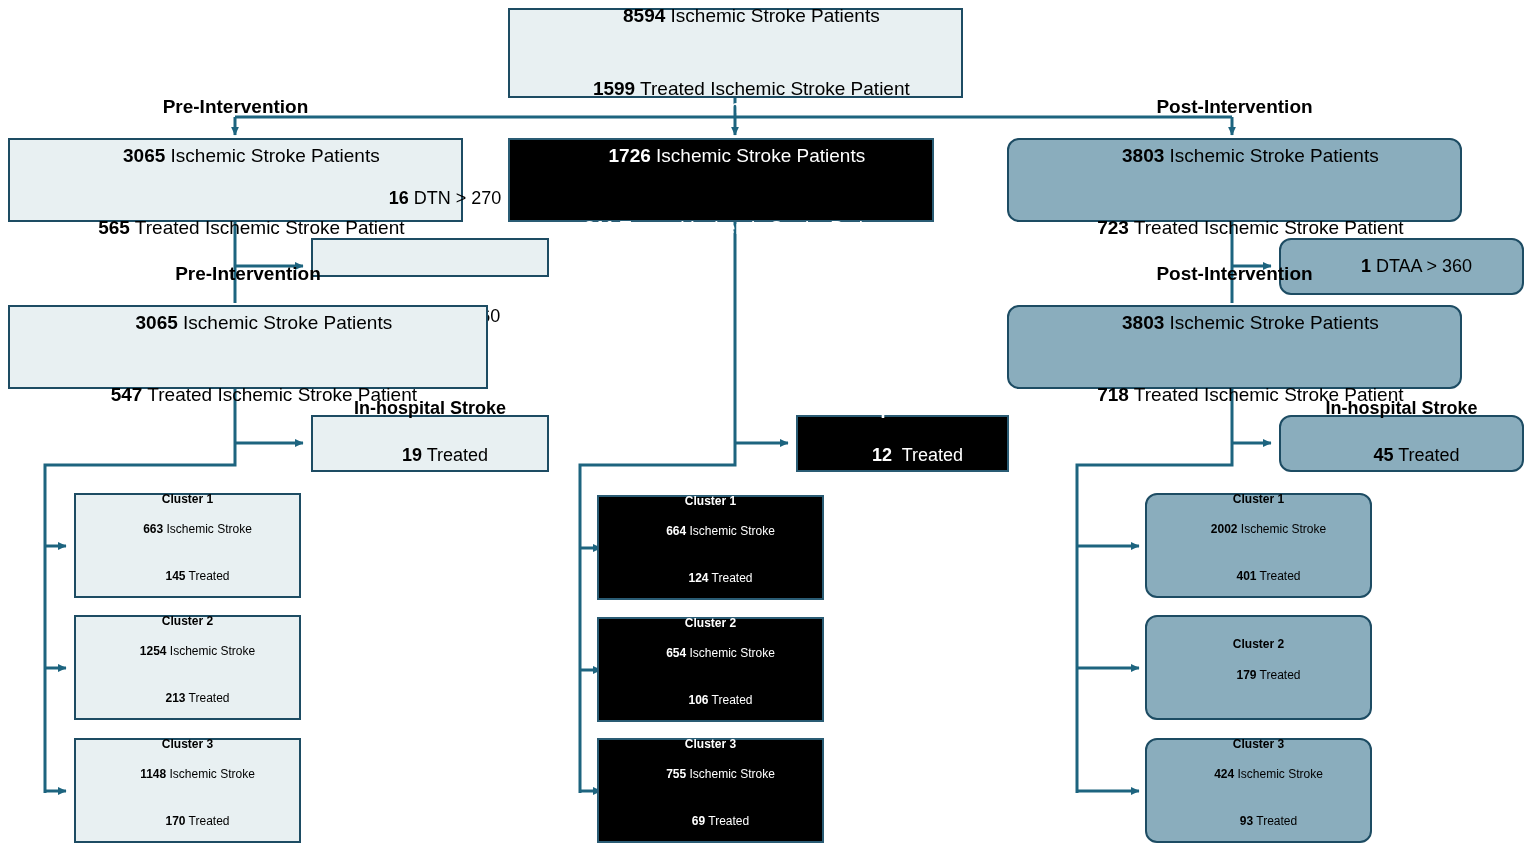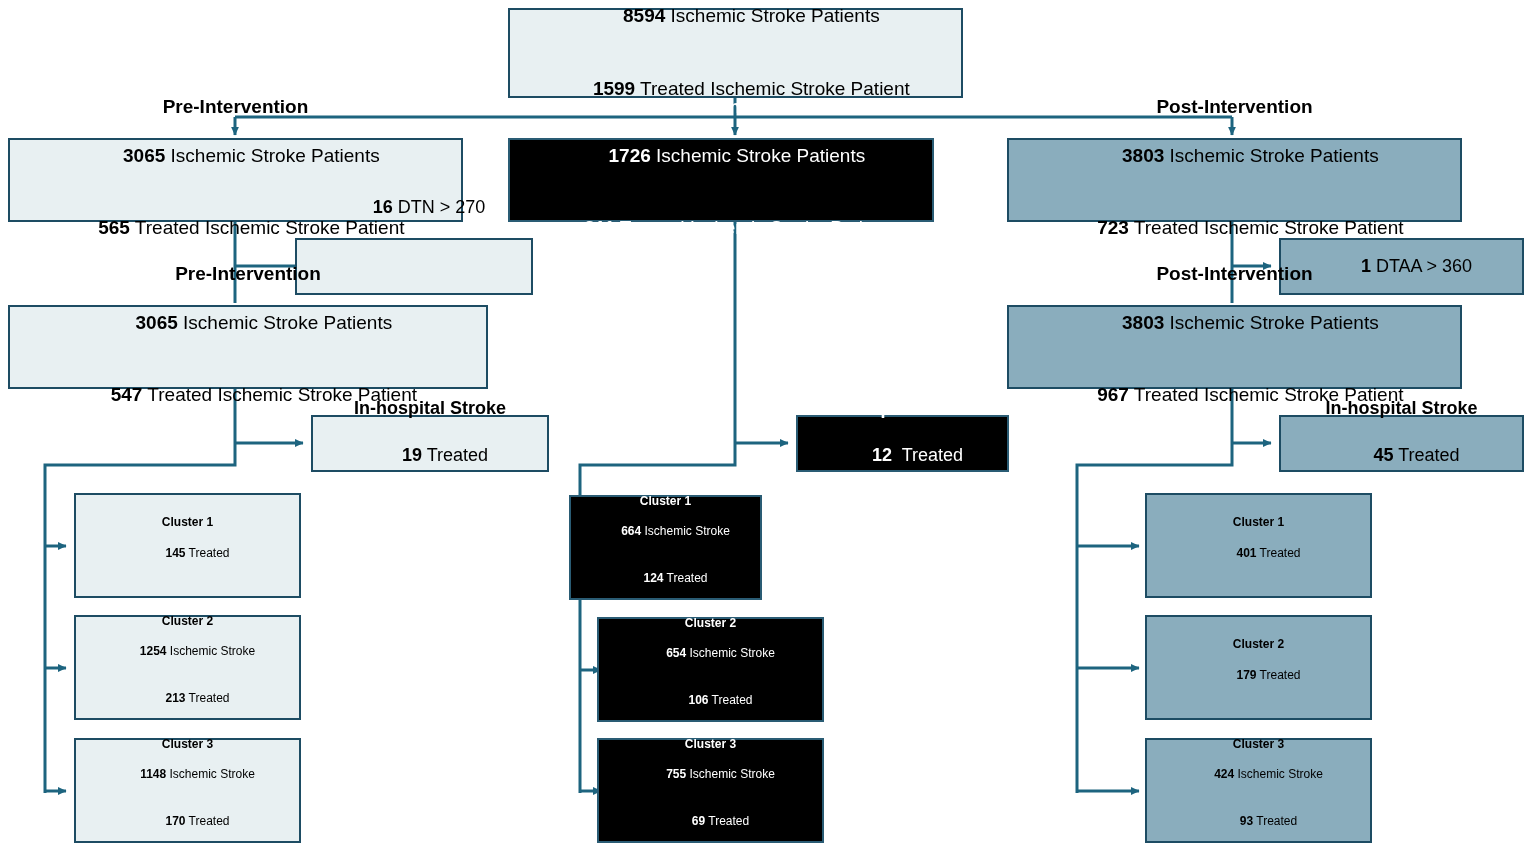--- a/index.html
+++ b/index.html
@@ -48,20 +48,21 @@
     color: #000000;
   }
   .v-dark {
     background: #000000;
     color: #ffffff;
     border-color: #2a5c74;
   }
   .v-steel {
     background: #8aadbd;
     color: #000000;
+    border-radius: 12px;
   }
   .title {
     font-weight: 700;
   }
   .fs-main { font-size: 19px; }
   .fs-small { font-size: 18px; }
   .fs-cluster { font-size: 12px; }
 </style>
 </head>
 <body>
@@ -127,21 +128,21 @@
   <div class="node v-light fs-main" style="left:8px; top:138px; width:455px; height:84px;">
     <div class="line title">Pre-Intervention</div>
     <div class="line">
       <b>3065</b><span> Ischemic Stroke Patients</span>
     </div>
     <div class="line">
       <b>565</b><span> Treated Ischemic Stroke Patient</span>
     </div>
   </div>
 
-  <div class="node v-light fs-small" style="left:295px; top:238px; width:238px; height:57px;gap:48px;">
+  <div class="node v-light fs-small" style="left:311px; top:238px; width:238px; height:39px;gap:48px;">
     <div class="line">
       <b>16</b><span> DTN &gt; 270</span>
     </div>
     <div class="line">
       <b>2</b><span> DIDO &gt; 960</span>
     </div>
   </div>
 
   <div class="node v-light fs-main" style="left:8px; top:305px; width:480px; height:84px;">
     <div class="line title">Pre-Intervention</div>
@@ -156,20 +157,23 @@
   <div class="node v-light fs-small" style="left:311px; top:415px; width:238px; height:57px;">
     <div class="line title">In-hospital Stroke</div>
     <div class="line">
       <b>19</b><span> Treated</span>
     </div>
   </div>
 
   <div class="node v-light fs-cluster" style="left:74px; top:493px; width:227px; height:105px;">
     <div class="line title">Cluster 1</div>
     <div class="line">
+      <b>663</b><span> Ischemic Stroke</span>
+    </div>
+    <div class="line">
       <b>145</b><span> Treated</span>
     </div>
   </div>
 
   <div class="node v-light fs-cluster" style="left:74px; top:615px; width:227px; height:105px;">
     <div class="line title">Cluster 2</div>
     <div class="line">
       <b>1254</b><span> Ischemic Stroke</span>
     </div>
     <div class="line">
@@ -197,21 +201,21 @@
     </div>
   </div>
 
   <div class="node v-dark fs-small" style="left:796px; top:415px; width:213px; height:57px;">
     <div class="line title">In-hospital Stroke</div>
     <div class="line">
       <b>12</b><span>  Treated</span>
     </div>
   </div>
 
-  <div class="node v-dark fs-cluster" style="left:569px; top:495px; width:193px; height:105px;">
+  <div class="node v-dark fs-cluster" style="left:597px; top:495px; width:227px; height:105px;">
     <div class="line title">Cluster 1</div>
     <div class="line">
       <b>664</b><span> Ischemic Stroke</span>
     </div>
     <div class="line">
       <b>124</b><span> Treated</span>
     </div>
   </div>
 
   <div class="node v-dark fs-cluster" style="left:597px; top:617px; width:227px; height:105px;">
@@ -249,34 +253,37 @@
       <b>1</b><span> DTAA &gt; 360</span>
     </div>
   </div>
 
   <div class="node v-steel fs-main" style="left:1007px; top:305px; width:455px; height:84px;">
     <div class="line title">Post-Intervention</div>
     <div class="line">
       <b>3803</b><span> Ischemic Stroke Patients</span>
     </div>
     <div class="line">
-      <b>967</b><span> Treated Ischemic Stroke Patient</span>
+      <b>718</b><span> Treated Ischemic Stroke Patient</span>
     </div>
   </div>
 
   <div class="node v-steel fs-small" style="left:1279px; top:415px; width:245px; height:57px;">
     <div class="line title">In-hospital Stroke</div>
     <div class="line">
       <b>45</b><span> Treated</span>
     </div>
   </div>
 
   <div class="node v-steel fs-cluster" style="left:1145px; top:493px; width:227px; height:105px;">
     <div class="line title">Cluster 1</div>
     <div class="line">
+      <b>2002</b><span> Ischemic Stroke</span>
+    </div>
+    <div class="line">
       <b>401</b><span> Treated</span>
     </div>
   </div>
 
   <div class="node v-steel fs-cluster" style="left:1145px; top:615px; width:227px; height:105px;">
     <div class="line title">Cluster 2</div>
     <div class="line">
       <b>179</b><span> Treated</span>
     </div>
   </div>

